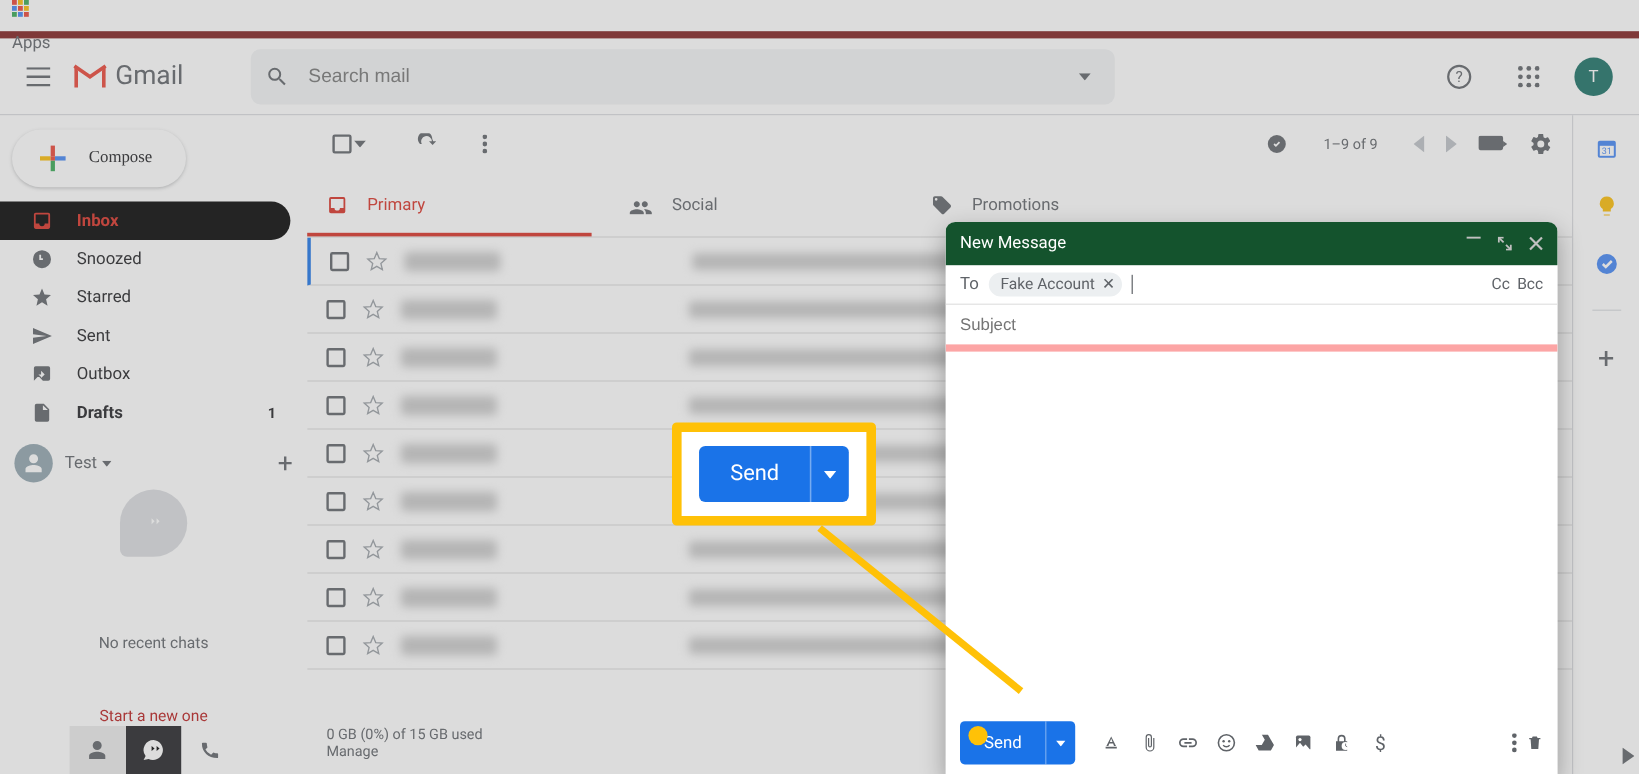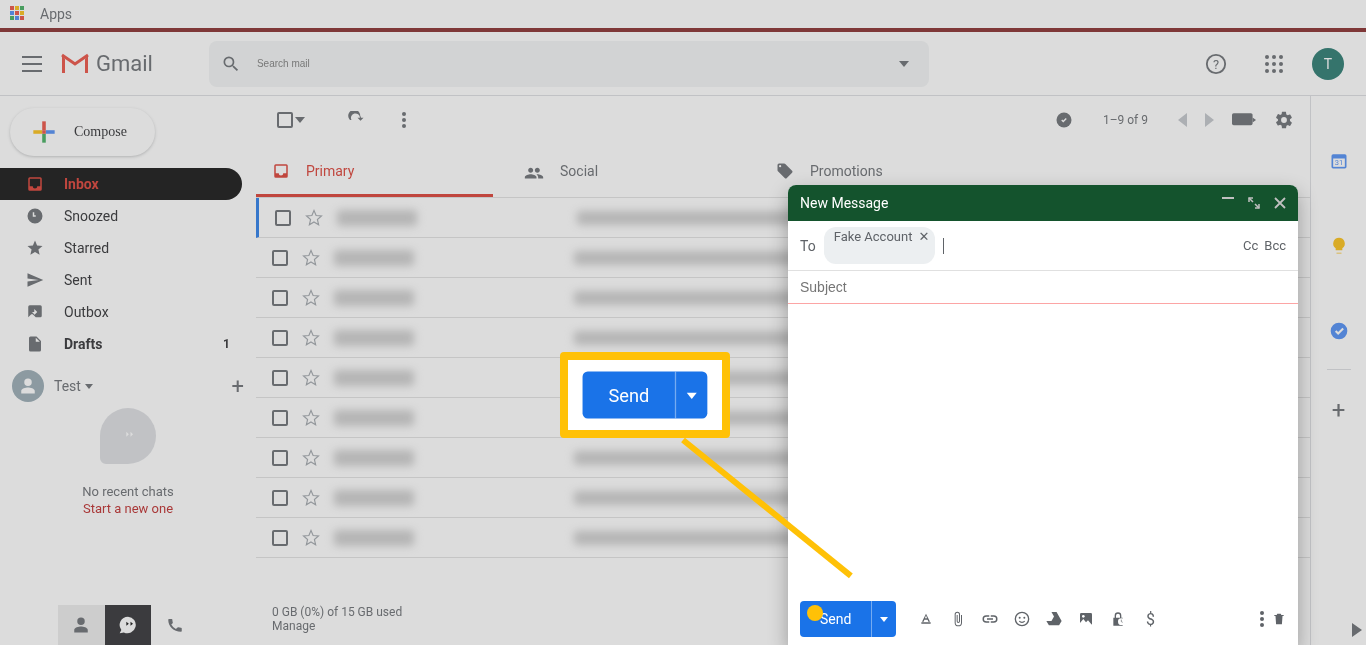--- a/index.html
+++ b/index.html
@@ -1,50 +1,50 @@
 <!DOCTYPE html>
 <html><head>
 <meta charset="utf-8">
 <style>
 * { box-sizing: border-box; margin: 0; padding: 0; }
 body { font-family: "Product Sans", Roboto, Arial, sans-serif; font-size: 14px; color: #202124; background: #fff; overflow: hidden; width: 1366px; height: 645px; position: relative; }
 
 
-.apps-bar { height: 32px; border-bottom: 4px solid #7f1d1d; display: flex; align-items: center; padding: 0 10px; gap: 14px; }
+.apps-bar { height: 32px; border-bottom: 6px solid #7f1d1d; display: flex; align-items: flex-start; padding: 0 10px; gap: 14px; flex-direction: column; }
 .apps-icon-grid { width: 16px; height: 16px; display: grid; grid-template-columns: repeat(3,4px); grid-template-rows: repeat(3,4px); gap: 1px; }
 .apps-icon-grid span { width: 4px; height: 4px; }
 .apps-bar-label { color: #5f6368; }
 
 
 .header { height: 64px; display: flex; align-items: center; padding: 0 8px; border-bottom: 1px solid #dadce0; }
 .hamburger { width: 48px; height: 48px; display: flex; align-items: center; justify-content: center; cursor: pointer; }
 .logo { display: flex; align-items: center; gap: 6px; margin-left: 4px; }
 .logo-text { font-size: 22px; color: #5f6368; letter-spacing: 0; }
 .search { flex: 1; max-width: 720px; margin-left: 56px; background: #f1f3f4; border-radius: 8px; height: 46px; display: flex; align-items: center; padding: 0 12px; }
 .search-icon { color: #5f6368; margin-right: 16px; }
-.search-input { flex: 1; border: none; background: transparent; font-size: 10px; color: #404040; outline: none; }
+.search-input { flex: 1; border: none; background: transparent; font-size: 16px; color: #404040; outline: none; }
 .search-dd { color: #5f6368; padding: 0 8px; cursor: pointer; }
 .header-right { margin-left: auto; display: flex; align-items: center; gap: 18px; padding-right: 14px; }
 .circle-btn { width: 40px; height: 40px; border-radius: 50%; display: flex; align-items: center; justify-content: center; cursor: pointer; color: #5f6368; }
 .avatar { width: 32px; height: 32px; border-radius: 50%; background: #186f65; color: #fff; display: flex; align-items: center; justify-content: center; font-size: 14px; }
 
 
 .body { display: flex; height: calc(645px - 32px - 64px); }
 .sidebar { width: 256px; display: flex; flex-direction: column; }
 .compose-btn { margin: 12px 0 12px 10px; width: 145px; height: 48px; border-radius: 24px; box-shadow: 0 1px 3px rgba(60,64,67,.3); display: flex; align-items: center; gap: 14px; padding: 0 18px; cursor: pointer; background: #fff; font-family: Liberation Serif, serif; }
 .sidebar-item { height: 32px; display: flex; align-items: center; padding: 0 12px 0 26px; border-radius: 0 16px 16px 0; cursor: pointer; color: #202124; gap: 18px; margin-right: 14px; }
 .sidebar-item.selected { background: #000000; color: #d93025; font-weight: 700; }
 .sidebar-item .icon { width: 20px; color: #5f6368; display: flex; align-items: center; }
 .sidebar-item.selected .icon { color: #d93025; }
 .sidebar-item .count { margin-left: auto; font-size: 12px; font-weight: 700; }
 .hangouts-bar { margin-top: 4px; padding: 6px 12px; display: flex; align-items: center; gap: 10px; }
 .hangouts-avatar { width: 32px; height: 32px; border-radius: 50%; background: #90a4ae; display: flex; align-items: center; justify-content: center; color: #fff; }
 .hangouts-name { color: #5f6368; display: flex; align-items: center; gap: 4px; cursor: pointer; }
 .hangouts-plus { margin-left: auto; color: #5f6368; cursor: pointer; font-size: 22px; }
-.hangouts-body { flex: 1; display: flex; flex-direction: column; align-items: center; justify-content: flex-start; color: #5f6368; font-size: 13px; }
+.hangouts-body { flex: 1; display: flex; flex-direction: column; align-items: center; justify-content: space-between; color: #5f6368; font-size: 13px; }
 .hangouts-logo { width: 56px; height: 56px; background: #dadce0; border-radius: 50% 50% 50% 6px; display: flex; align-items: center; justify-content: center; margin-bottom: 20px; position: relative; }
 .hangouts-footer { height: 40px; display: flex; align-items: center; justify-content: center; margin: 0 58px; }
 .hf-btn { flex: 1; display: flex; align-items: center; justify-content: center; height: 100%; color: #5f6368; cursor: pointer; }
 .hf-btn.active { background: #eaeaea; }
 
 
 .main { flex: 1; display: flex; flex-direction: column; position: relative; }
 .toolbar { height: 48px; display: flex; align-items: center; padding: 0 16px; gap: 8px; }
 .cb-dd { display: flex; align-items: center; gap: 2px; border: 1px solid transparent; padding: 4px; }
 .cb-box { width: 16px; height: 16px; border: 2px solid #5f6368; border-radius: 2px; }
@@ -62,35 +62,35 @@
 .row.first { border-left: 3px solid #1a73e8; }
 .row .star { color: #9aa0a6; cursor: pointer; }
 .sender-blur { width: 80px; height: 16px; background: #c9c9c9; border-radius: 3px; filter: blur(4px); }
 .subject-blur { width: 250px; height: 14px; background: #c9c9c9; border-radius: 3px; filter: blur(4px); margin-left: 146px; }
 
 .footer { display: flex; align-items: flex-end; padding: 12px 16px; color: #5f6368; font-size: 12px; gap: 4px; }
 .footer-right { margin-left: auto; display: flex; gap: 4px; }
 
 
 .side-panel { width: 56px; border-left: 1px solid #dadce0; display: flex; flex-direction: column; align-items: center; padding-top: 18px; gap: 28px; }
-.panel-icon { width: 20px; height: 20px; cursor: pointer; margin-top: 37px; }
+.panel-icon { width: 20px; height: 20px; cursor: pointer; }
 .side-panel hr { width: 24px; border: none; border-top: 1px solid #dadce0; margin: 0; }
 .expand-panel { position: absolute; right: 4px; bottom: 8px; color: #5f6368; cursor: pointer; z-index: 5;}
 
 
 .compose-window { position: absolute; right: 68px; bottom: 0; width: 510px; height: 460px; background: #fff; box-shadow: 0 8px 20px rgba(0,0,0,0.3); border-radius: 8px 8px 0 0; z-index: 100; display: flex; flex-direction: column; overflow: hidden; }
 .cw-header { background: #14532d; color: #fff; height: 36px; display: flex; align-items: center; padding: 0 12px; font-size: 14px; }
 .cw-header-actions { margin-left: auto; display: flex; gap: 14px; }
 .cw-header-actions span { cursor: pointer; color: #c0c0c0; font-size: 13px; }
 .cw-to { display: flex; align-items: center; padding: 6px 12px; border-bottom: 1px solid #e0e0e0; gap: 8px; color: #5f6368; }
-.chip { background: #eceff1; border-radius: 12px; padding: 2px 6px 20px 10px; display: flex; align-items: center; gap: 6px; font-size: 13px; }
+.chip { background: #eceff1; border-radius: 12px; padding: 2px 6px 2px 10px; display: flex; align-items: center; gap: 6px; font-size: 13px; }
 .chip-x { color: #5f6368; cursor: pointer; }
 .cw-to input { flex: 1; border: none; outline: none; border-left: 1px solid #5f6368; padding-left: 6px; height: 16px; }
 .cw-cc { margin-left: auto; display: flex; gap: 6px; color: #5f6368; font-size: 13px; }
-.cw-subject { padding: 8px 12px; border-bottom: 1px solid #fca5a5; }
+.cw-subject { padding: 8px 12px; border-bottom: 6px solid #fca5a5; }
 .cw-subject input { width: 100%; border: none; outline: none; font-size: 14px; color: #5f6368; }
 .cw-body { flex: 1; }
 .cw-toolbar { height: 52px; display: flex; align-items: center; padding: 0 12px; gap: 4px; }
 .send-btn { background: #1a73e8; color: #fff; height: 36px; border-radius: 4px; display: flex; align-items: center; overflow: hidden; cursor: pointer; }
 .send-main { padding: 0 20px; }
 .send-dd { border-left: 1px solid rgba(255,255,255,0.4); padding: 0 8px; height: 100%; display: flex; align-items: center; }
 .format-icons { display: flex; align-items: center; gap: 4px; margin-left: 12px; }
 .format-icons .fb { width: 28px; height: 28px; display: flex; align-items: center; justify-content: center; color: #5f6368; cursor: pointer; }
 .cw-toolbar-right { margin-left: auto; display: flex; gap: 8px; color: #5f6368; }
 

